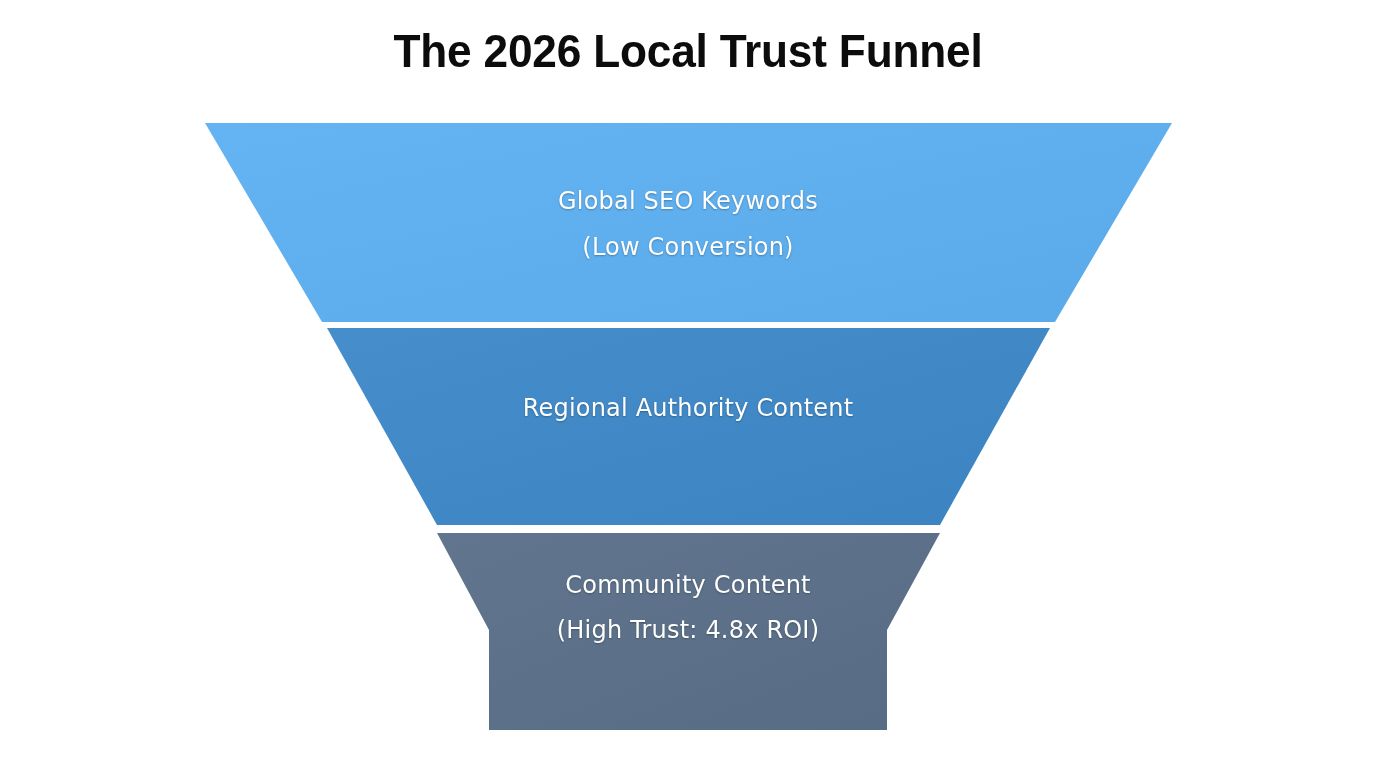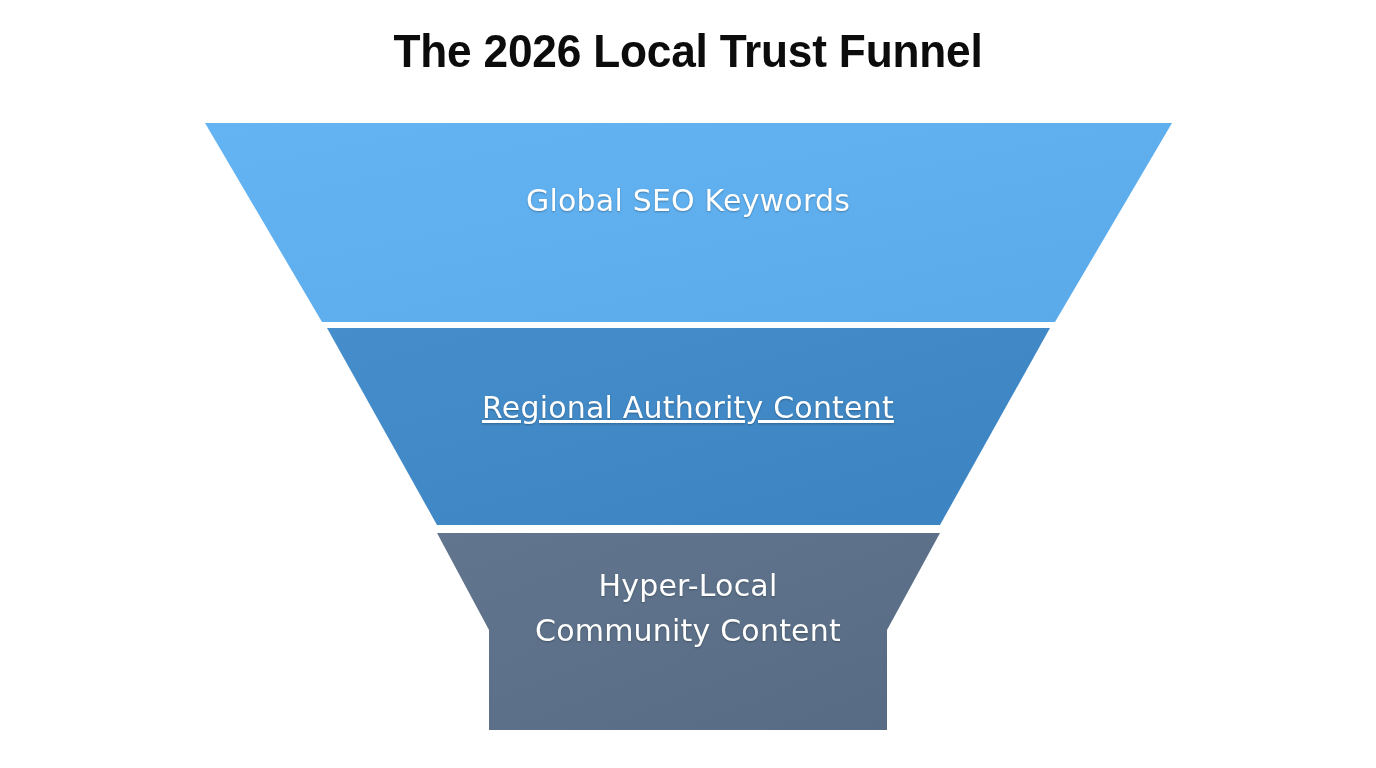--- a/index.html
+++ b/index.html
@@ -54,32 +54,32 @@
     top: 0;
     display: block;
   }
 
   
   .seg-label {
     position: absolute;
     text-align: center;
     color: #ffffff;
     font-family: "DejaVu Sans", "Liberation Sans", sans-serif;
-    font-size: 30px;
+    font-size: 24px;
     font-weight: 400;
     line-height: 46px;
     letter-spacing: 0.2px;
     text-shadow: 0 1px 2px rgba(0,0,0,0.28);
     pointer-events: none;
     white-space: nowrap;
   }
   .seg-label .ln { display: block; }
 
   #seg1-label { left: 0;   top: 178px; width: 1376px; }
-  #seg2-label { left: 0;   top: 385px; width: 1376px; text-decoration: underline; }
+  #seg2-label { left: 0;   top: 385px; width: 1376px; }
   #seg3-label { left: 0;   top: 563px; width: 1376px; }
   #seg3-label .ln { line-height: 45px; }
 </style>
 </head>
 <body style="background: rgb(255, 255, 255);">
 
 <div id="stage">
 
   <div id="title" style="color: rgb(12, 12, 12);">The 2026 Local Trust Funnel</div>
 
@@ -102,25 +102,26 @@
 
       <polygon id="seg1-shape" points="205,123 1172,123 1055,322 322,322" fill="url(#g1)"></polygon>
 
       <polygon id="seg2-shape" points="327,328 1050,328 940,525 437,525" fill="url(#g2)"></polygon>
 
       <polygon id="seg3-shape" points="437,533 940,533 887,630 887,730 489,730 489,630" fill="url(#g3)"></polygon>
     </svg>
 
     <div class="seg-label" id="seg1-label">
       <span class="ln">Global SEO Keywords</span>
+      <span class="ln">(Low Conversion)</span>
     </div>
 
     <div class="seg-label" id="seg2-label">
       <span class="ln">Regional Authority Content</span>
     </div>
 
     <div class="seg-label" id="seg3-label">
-      <span class="ln">Hyper-Local</span>
       <span class="ln">Community Content</span>
+      <span class="ln">(High Trust: 4.8x ROI)</span>
     </div>
   </div>
 
 </div>
 
 </body></html>

